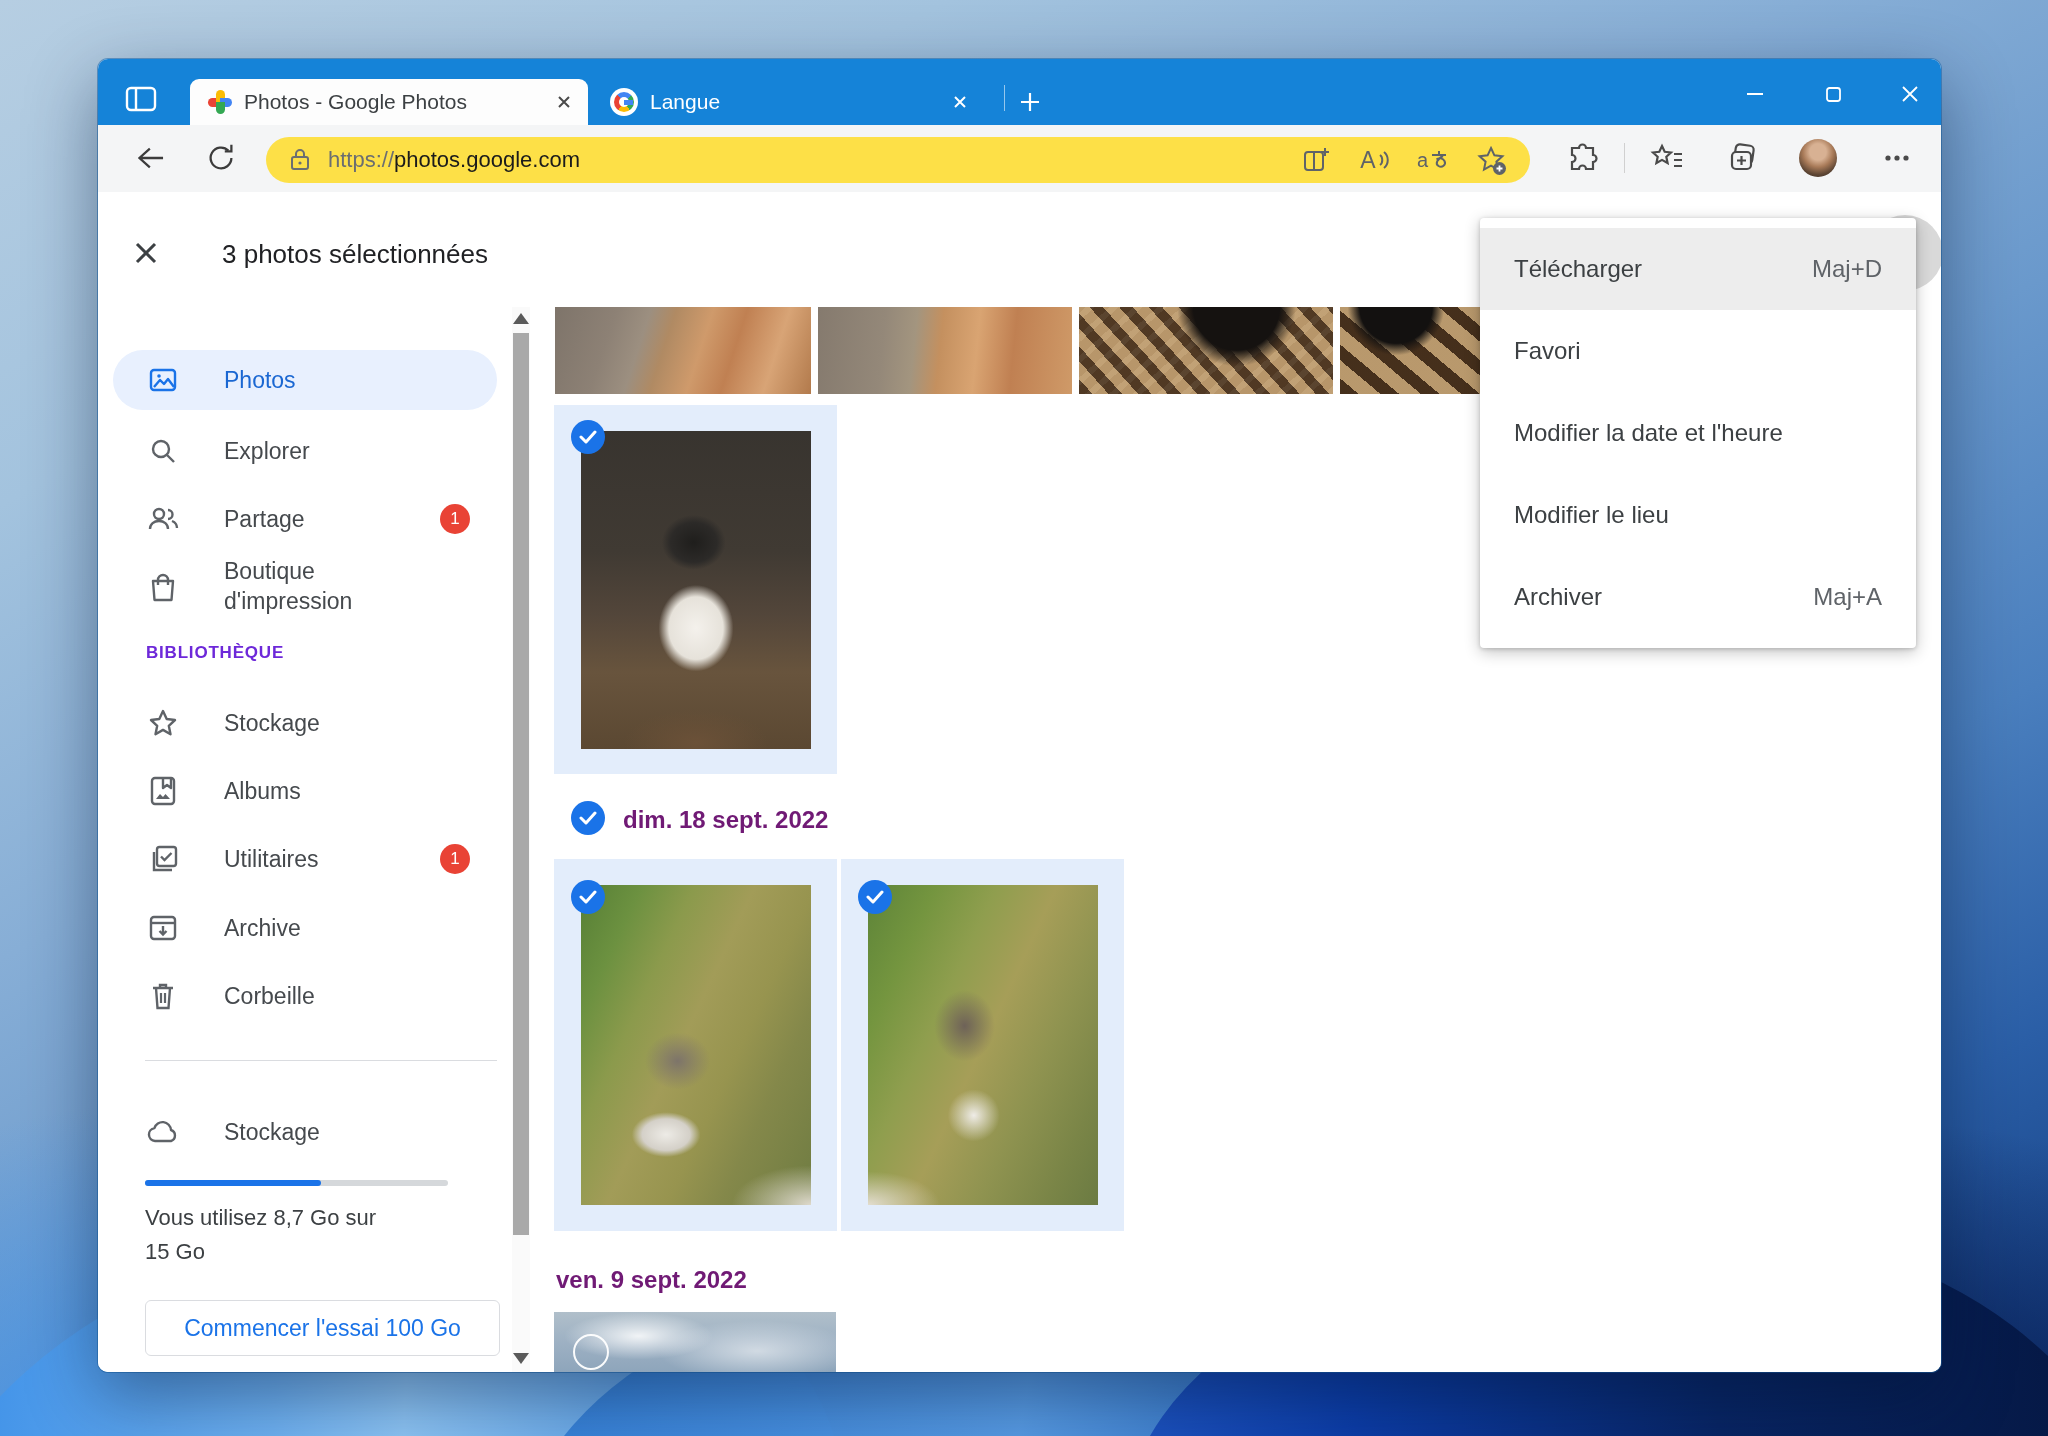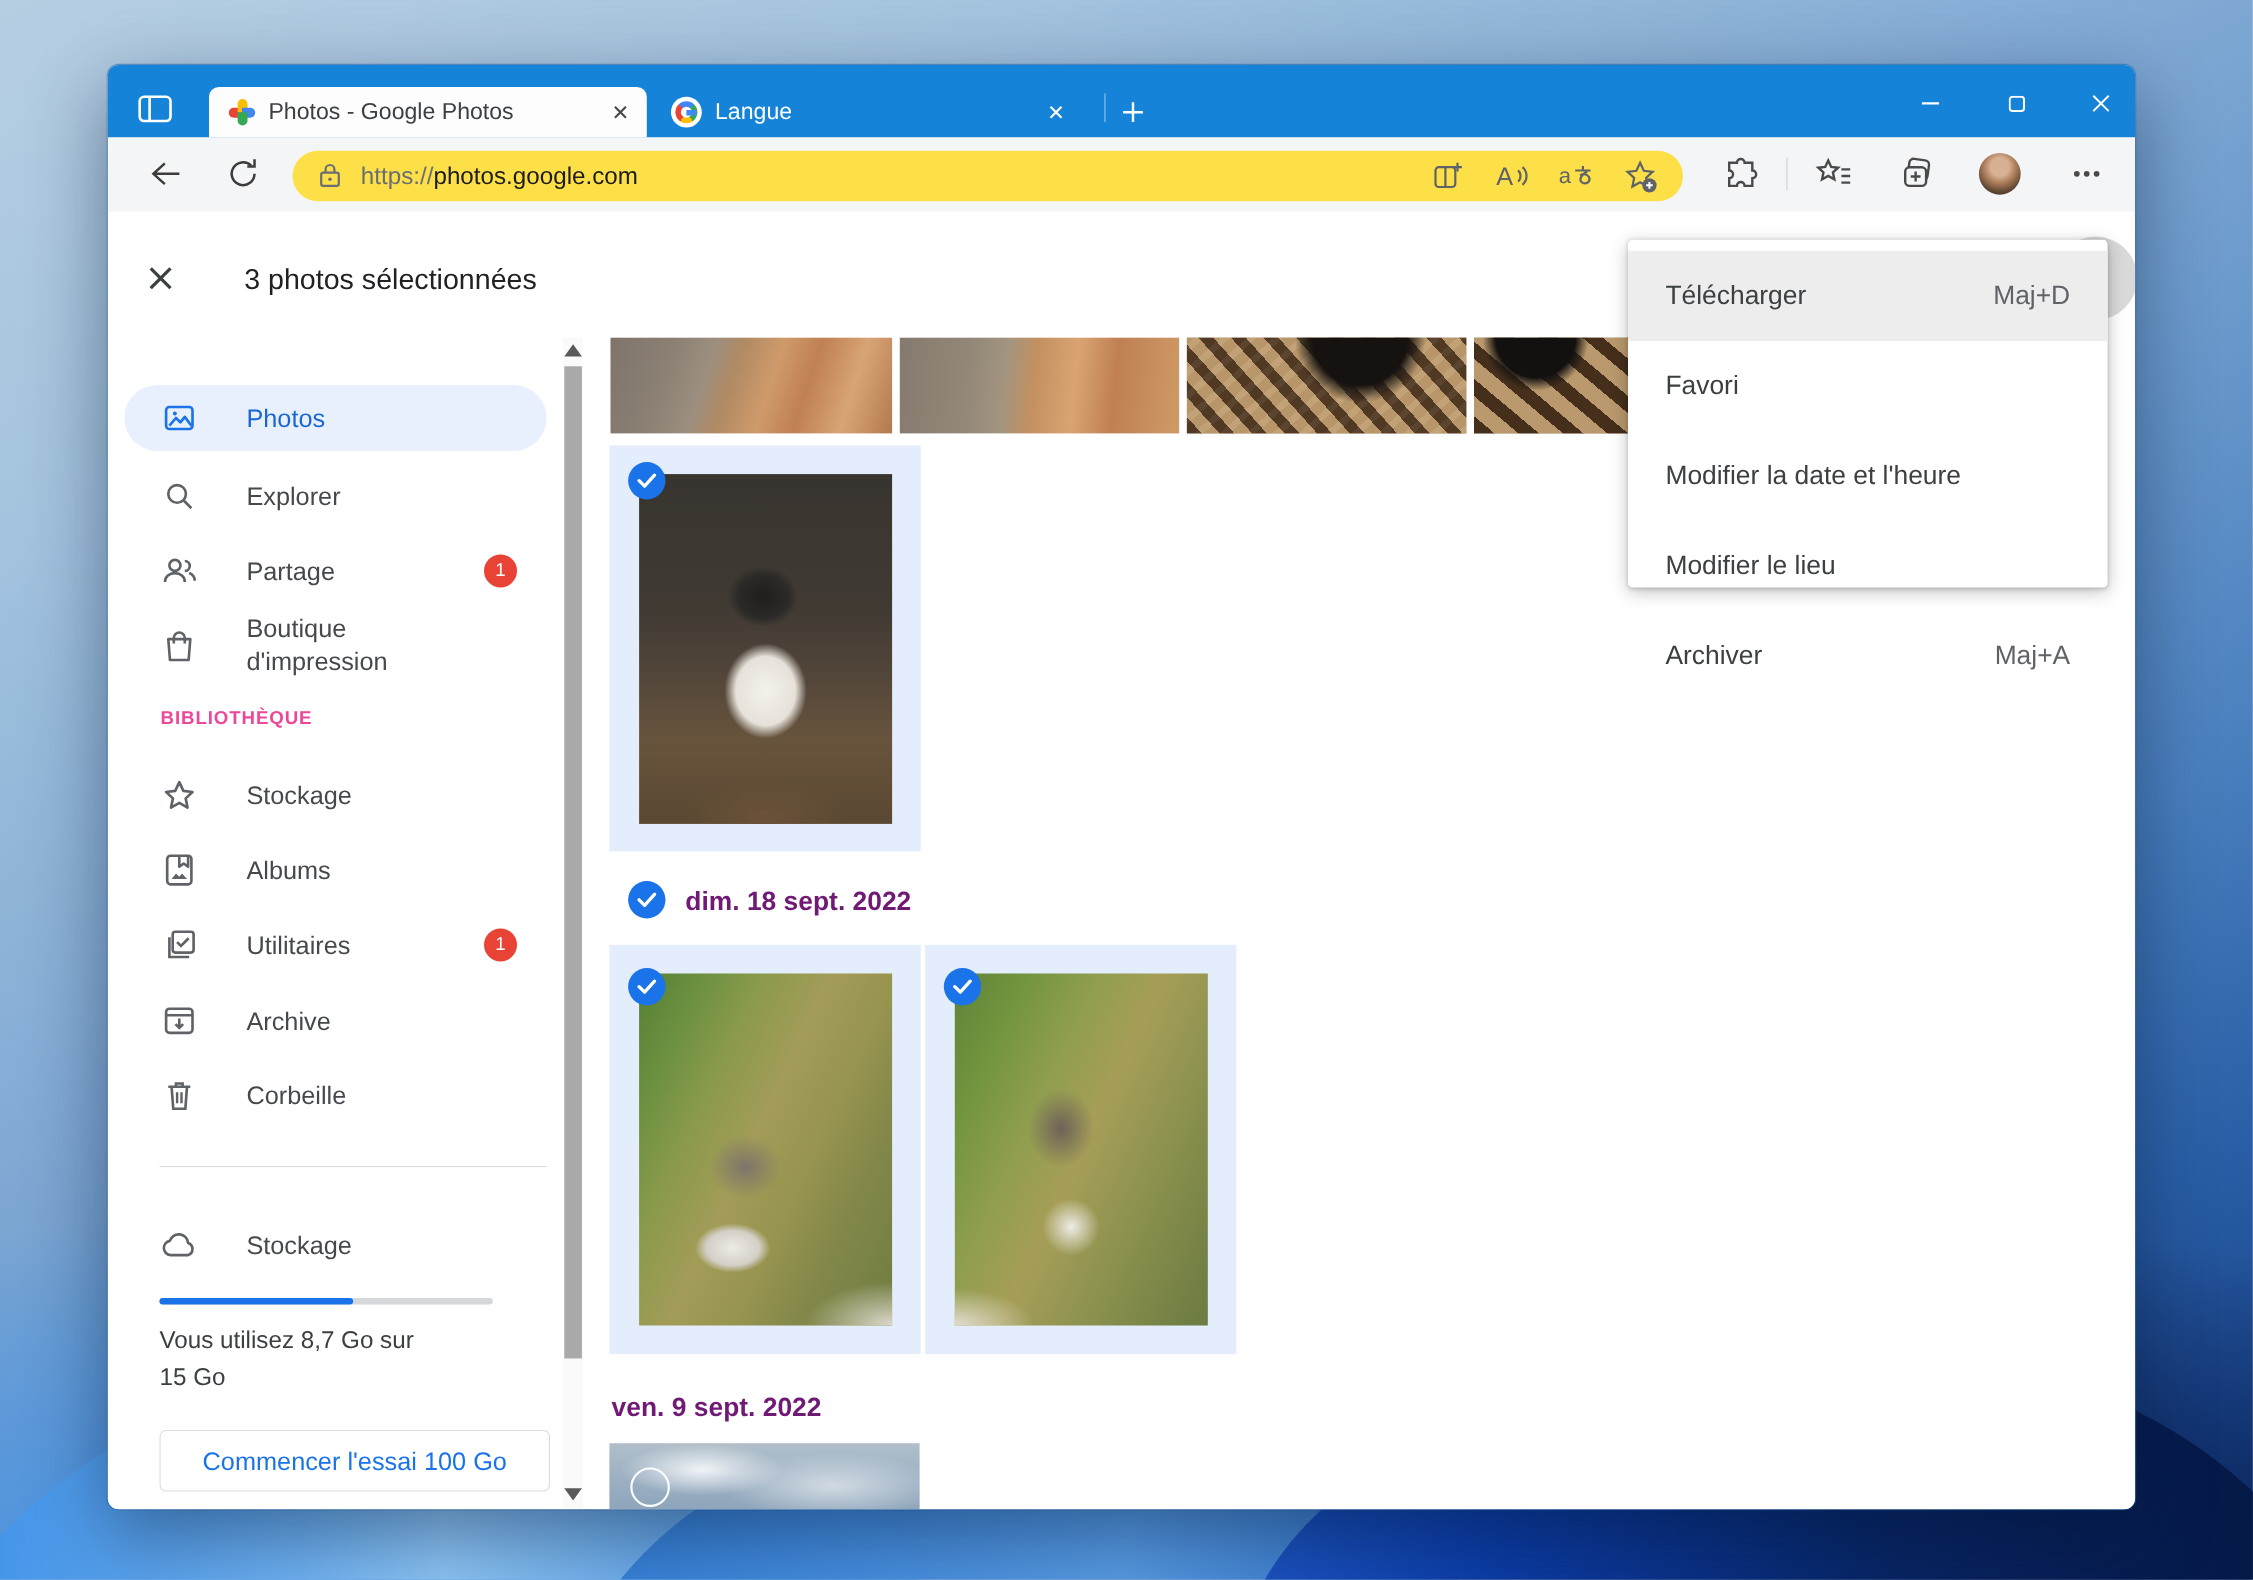--- a/index.html
+++ b/index.html
@@ -71,21 +71,21 @@
   
   #content{position:absolute;left:0;top:133px;width:100%;height:1180px;background:#fff;}
   #sel-title{position:absolute;left:124px;top:178px;font-size:26px;color:#202124;line-height:34px;}
 
   .side-item-label{font-size:23px;color:#45494d;font-weight:500;}
   .side-icon{position:absolute;left:48px;width:34px;height:34px;display:flex;align-items:center;justify-content:center;}
   .side-label{position:absolute;left:126px;width:215px;line-height:30px;}
   .badge{position:absolute;left:342px;width:30px;height:30px;border-radius:50%;background:#e94335;
     color:#fff;font-size:17px;display:flex;align-items:center;justify-content:center;}
   #side-active-pill{position:absolute;left:15px;top:291px;width:384px;height:60px;border-radius:30px;background:#e8f0fe;}
-  #section-title{position:absolute;left:48px;top:584px;font-size:17px;letter-spacing:.8px;color:#ec4899;font-weight:700;}
+  #section-title{position:absolute;left:48px;top:584px;font-size:17px;letter-spacing:.8px;color:#6d28d9;font-weight:700;}
   #side-divider{position:absolute;left:47px;top:1001px;width:352px;height:1px;background:#dadce0;}
   #storage-track{position:absolute;left:47px;top:1121px;width:303px;height:6px;border-radius:3px;background:#d5d8db;}
   #storage-fill{height:6px;border-radius:3px;background:#1a73e8;}
   #storage-usage{position:absolute;left:47px;top:1142px;font-size:22px;color:#3c4043;line-height:34px;}
   #trial-btn{position:absolute;left:47px;top:1241px;width:355px;height:56px;border:1px solid #dadce0;
     border-radius:6px;background:#fff;display:flex;align-items:center;justify-content:center;
     font-size:23px;color:#1a73e8;font-weight:500;box-sizing:border-box;}
 
   
   #gp-scroll-track{position:absolute;left:414px;top:248px;width:18px;height:1065px;background:#fafafa;}
@@ -126,21 +126,21 @@
     radial-gradient(ellipse 42px 42px at 46% 72%,#efece7 0%,rgba(239,236,231,0) 62%),
     radial-gradient(ellipse 120px 56px at 0% 100%,#e3ddcf 0%,rgba(227,221,207,0) 60%),
     linear-gradient(115deg,#5d8438 0%,#74953f 18%,#8f9e4e 34%,#a69e58 50%,#8f9350 68%,#7a8547 86%,#6b7b42 100%);}
   .ph-sky{background:
     radial-gradient(ellipse 120px 38px at 30% 40%,rgba(255,255,255,.85) 0%,rgba(255,255,255,0) 62%),
     radial-gradient(ellipse 150px 46px at 72% 65%,rgba(255,255,255,.55) 0%,rgba(255,255,255,0) 66%),
     linear-gradient(180deg,#b0bfca 0%,#9fb2c4 45%,#8ea5bb 100%);}
 
   
   #behind-circle{position:absolute;left:1769px;top:156px;width:76px;height:76px;border-radius:50%;background:#d9d9d9;}
-  #context-menu{position:absolute;left:1382px;top:159px;width:436px;height:316px;background:#fff;
+  #context-menu{position:absolute;left:1382px;top:159px;width:436px;height:430px;background:#fff;
     border-radius:4px;box-shadow:0 4px 16px rgba(0,0,0,.24),0 1px 4px rgba(0,0,0,.18);padding:10px 0;box-sizing:border-box;}
   .menu-item{height:82px;display:flex;align-items:center;justify-content:space-between;padding:0 34px;}
   .menu-item.hl{background:#ededed;}
   .menu-label{font-size:24px;color:#3c4043;}
   .menu-shortcut{font-size:24px;color:#5f6368;}
 
   svg{display:block;}
 </style>
 </head>
 <body>

